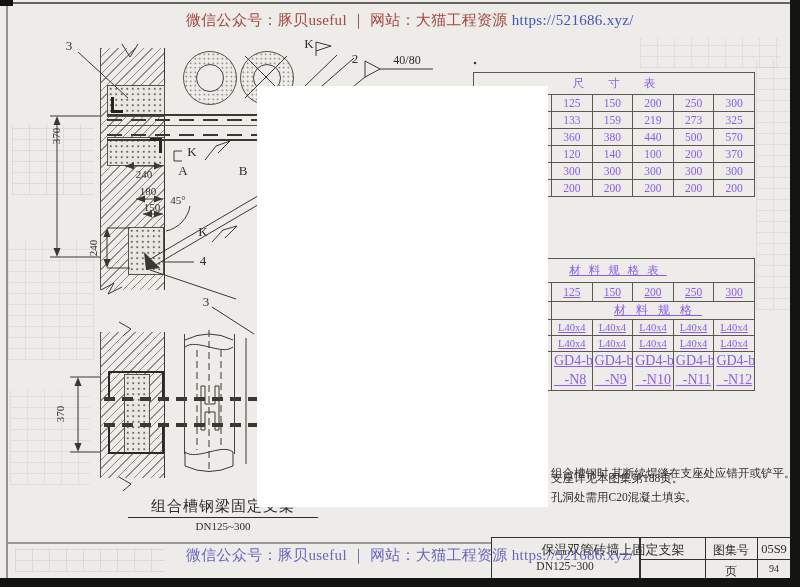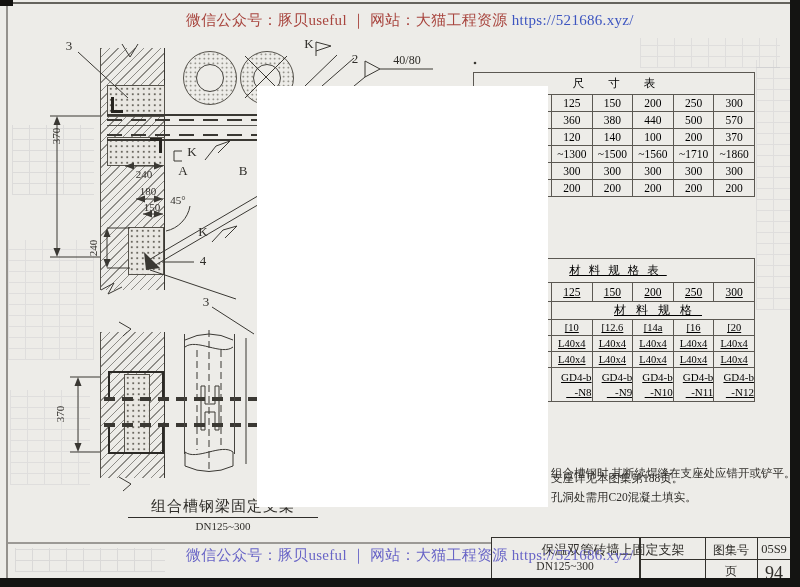--- a/index.html
+++ b/index.html
@@ -35,32 +35,32 @@
   .cyl{z-index:4;border-left:1.5px solid #45433e;border-right:1.5px solid #45433e;}
   
   .t{z-index:10;line-height:1.1;}
   .dim{font-size:11px;text-align:center;}
   .rot{transform:rotate(-90deg);transform-origin:center;}
   .callout{font-size:13px;text-align:center;}
   .cap{font-size:15px;letter-spacing:1px;text-align:center;border-bottom:1.5px solid #2f2d29;padding-bottom:2px;}
   .cap-sub{font-size:11px;text-align:center;}
   
   table.tbl{position:absolute;border-collapse:collapse;table-layout:fixed;z-index:8;
-        font-family:"Liberation Serif","DejaVu Serif",serif;color:#000000;}
+        font-family:"Liberation Serif","DejaVu Serif",serif;color:#8b5cf6;}
   table.tbl td{border:1px solid #5b5852;text-align:center;font-size:11.5px;padding:0;overflow:hidden;}
   table.tbl tr{height:17px;}
   td.ttl{height:21px;font-size:13px;}
   #sizeTable td.ttl{letter-spacing:24px;text-indent:24px;}
   #matTable td.ttl{letter-spacing:8px;text-indent:8px;height:23px;}
   #matTable tbody.szrow tr{height:19px;}
   #matTable td.subhead{letter-spacing:10px;text-indent:10px;height:17px;font-size:12px;}
   #matTable tbody.spec tr{height:16px;}
   #matTable tbody.spec td{font-size:10.5px;}
   #matTable tbody.spec tr:last-child{height:34px;}
-  #matTable tbody.spec tr:last-child td{white-space:pre;text-align:right;padding-left:2px;line-height:1.35;font-size:11px;}
+  #matTable tbody.spec tr:last-child td{white-space:pre;text-align:left;padding-left:2px;line-height:1.35;font-size:14px;}
   .note{z-index:8;font-size:11.5px;white-space:nowrap;}
   
   .tb-border{border:1.5px solid #33312c;z-index:20;}
   .tb-line{background:#33312c;z-index:21;}
   .tb-text{z-index:22;text-align:center;}
   
   #whitebox{left:257px;top:86px;width:291px;height:421px;background:#ffffff;z-index:50;}
   
   .wm{z-index:70;font-size:15px;white-space:nowrap;letter-spacing:.3px;}
   .wm-red{color:#a8453e;}
@@ -199,44 +199,44 @@
         <tr>
           <td class="lblcol"></td>
           <td>125</td>
           <td>150</td>
           <td>200</td>
           <td>250</td>
           <td>300</td>
         </tr>
         <tr>
           <td class="lblcol"></td>
+          <td>133</td>
+          <td>159</td>
+          <td>219</td>
+          <td>273</td>
+          <td>325</td>
+        </tr>
+        <tr>
+          <td class="lblcol"></td>
           <td>360</td>
           <td>380</td>
           <td>440</td>
           <td>500</td>
           <td>570</td>
         </tr>
         <tr>
           <td class="lblcol"></td>
           <td>120</td>
           <td>140</td>
           <td>100</td>
           <td>200</td>
           <td>370</td>
         </tr>
         <tr>
           <td class="lblcol"></td>
-          <td>~1300</td>
-          <td>~1500</td>
-          <td>~1560</td>
-          <td>~1710</td>
-          <td>~1860</td>
-        </tr>
-        <tr>
-          <td class="lblcol"></td>
           <td>300</td>
           <td>300</td>
           <td>300</td>
           <td>300</td>
           <td>300</td>
         </tr>
         <tr>
           <td class="lblcol"></td>
           <td>200</td>
           <td>200</td>
@@ -271,28 +271,20 @@
           <td>300</td>
         </tr>
       </tbody>
     <tbody>
       <tr>
           <td class="lblcol"></td>
           <td class="subhead" colspan="5">材料规格</td>
         </tr>
     </tbody>
     <tbody class="spec">
-        <tr>
-          <td class="lblcol"></td>
-          <td>[10</td>
-          <td>[12.6</td>
-          <td>[14a</td>
-          <td>[16</td>
-          <td>[20</td>
-        </tr>
         <tr>
           <td class="lblcol"></td>
           <td>L40x4</td>
           <td>L40x4</td>
           <td>L40x4</td>
           <td>L40x4</td>
           <td>L40x4</td>
         </tr>
         <tr>
           <td class="lblcol"></td>
@@ -325,21 +317,21 @@
   <div class="abs tb-border" style="left:491px;top:537px;width:300px;height:44px;"></div>
   <div class="abs tb-line" style="left:639px;top:537px;width:1.5px;height:44px;"></div>
   <div class="abs tb-line" style="left:705px;top:537px;width:1px;height:44px;"></div>
   <div class="abs tb-line" style="left:757px;top:537px;width:1px;height:44px;"></div>
   <div class="abs tb-line" style="left:639px;top:559px;width:152px;height:1px;"></div>
   <div class="abs tb-text" style="left:493px;top:541px;width:144px;font-size:13px;padding-left:48px;">保温双管砖墙上固定支架</div>
   <div class="abs tb-text" style="left:493px;top:560px;width:144px;font-size:11.5px;">DN125~300</div>
   <div class="abs tb-text" style="left:706px;top:542px;width:50px;font-size:12px;">图集号</div>
   <div class="abs tb-text" style="left:758px;top:542px;width:32px;font-size:12.5px;">05S9</div>
   <div class="abs tb-text" style="left:706px;top:563px;width:50px;font-size:12px;">页</div>
-  <div class="abs tb-text" style="left:758px;top:563px;width:32px;font-size:18px;">94</div>
+  <div class="abs tb-text" style="left:758px;top:563px;width:32px;font-size:10px;">94</div>
 
   <div class="abs" id="whitebox"></div>
 
   <div class="abs wm" style="left:186px;top:11px;">
     <span class="wm-red">微信公众号：豚贝useful ｜ 网站：大猫工程资源 </span><span class="wm-blue">https://521686.xyz/</span>
   </div>
   <div class="abs wm wm-bot" style="left:186px;top:546px;">微信公众号：豚贝useful ｜ 网站：大猫工程资源 https://521686.xyz/</div>
 
   <div class="abs frame-top"></div>
   <div class="abs frame-blob"></div>

